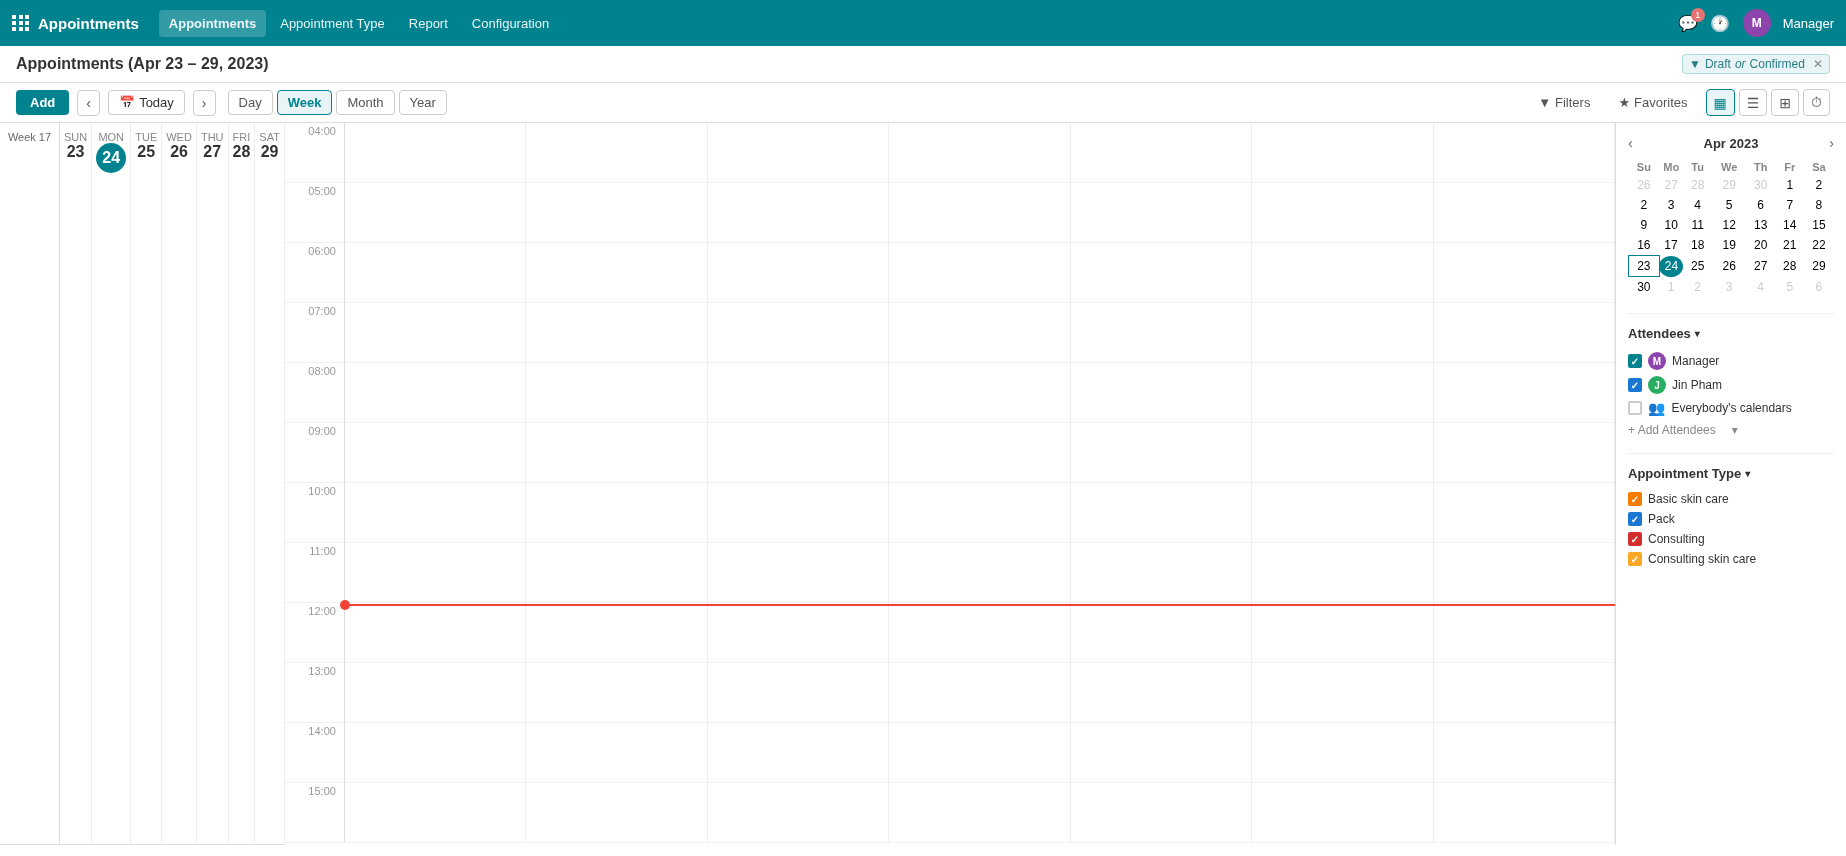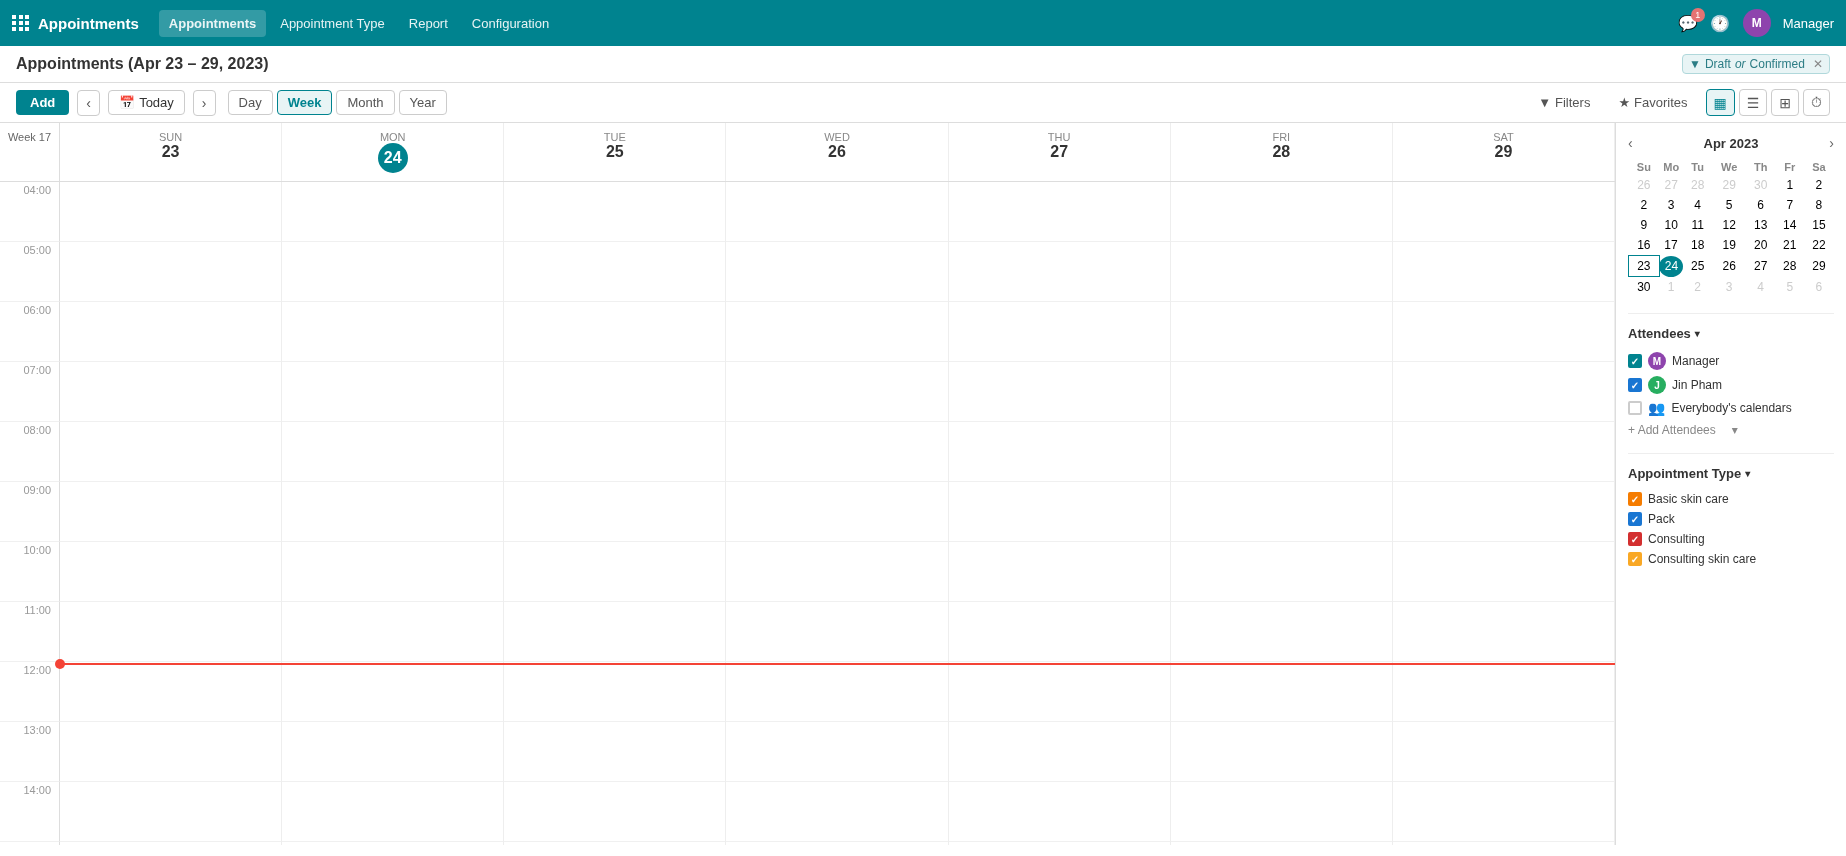--- a/index.html
+++ b/index.html
@@ -64,21 +64,21 @@
     .filter-btn { display: flex; align-items: center; gap: 4px; padding: 4px 10px; border: none; background: transparent; cursor: pointer; color: #555; font-size: 13px; }
     .fav-btn { display: flex; align-items: center; gap: 4px; padding: 4px 10px; border: none; background: transparent; cursor: pointer; color: #555; font-size: 13px; }
     .view-icons { display: flex; gap: 4px; }
     .view-icon-btn { background: #fff; border: 1px solid #ccc; border-radius: 4px; padding: 4px 7px; cursor: pointer; color: #555; font-size: 14px; }
     .view-icon-btn.active { background: #e8f4f5; border-color: #00838f; color: #00838f; }
 
     
     .main { display: flex; height: calc(856px - 46px - 44px - 44px); overflow: hidden; }
 
     
-    .calendar-area { flex: 1; overflow: hidden; border-right: 1px solid #ddd; position: relative; display: flex; flex-direction: column; }
+    .calendar-area { flex: 1; overflow: hidden; border-right: 1px solid #ddd; position: relative; display: flex; }
 
     
     .day-headers { display: flex; border-bottom: 1px solid #ddd; background: #fff; }
     .time-gutter { width: 60px; flex-shrink: 0; border-right: 1px solid #ddd; }
     .day-col-header { flex: 1; text-align: center; padding: 8px 4px; font-size: 12px; color: #666; border-right: 1px solid #eee; position: relative; }
     .day-col-header .day-num { font-size: 16px; font-weight: 600; color: #333; }
     .day-col-header .day-num.today { background: #00838f; color: #fff; border-radius: 50%; width: 30px; height: 30px; display: inline-flex; align-items: center; justify-content: center; }
     .day-col-header .day-name { font-size: 11px; color: #888; text-transform: uppercase; }
 
     

